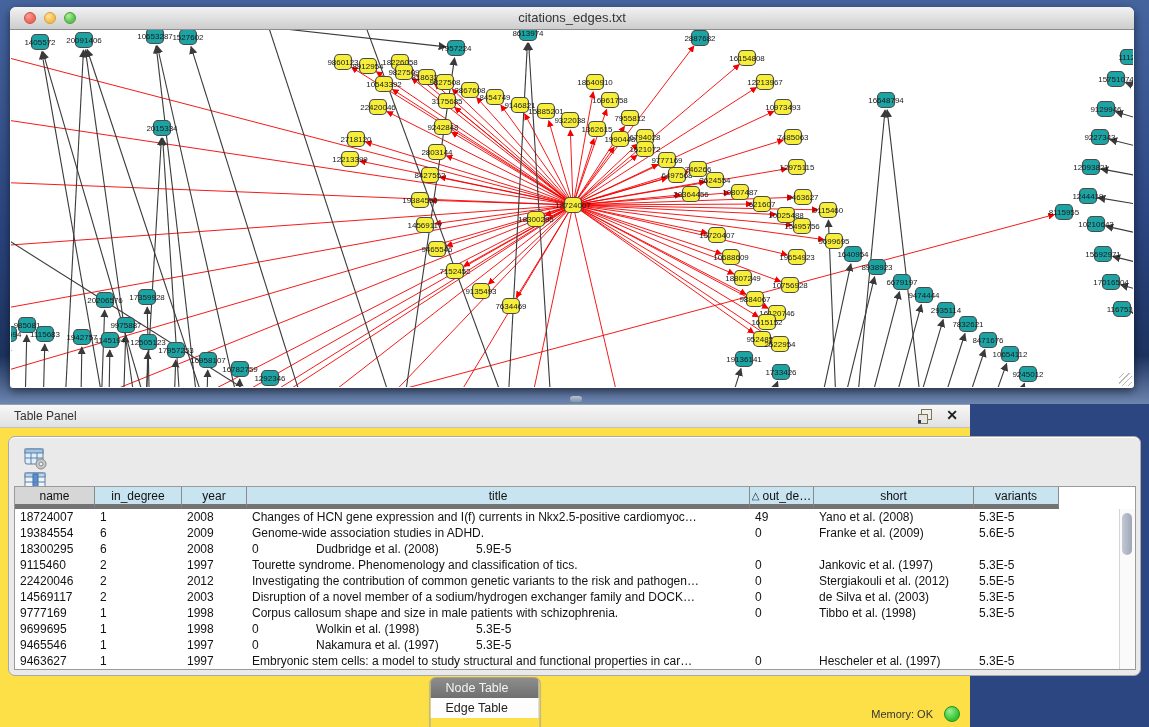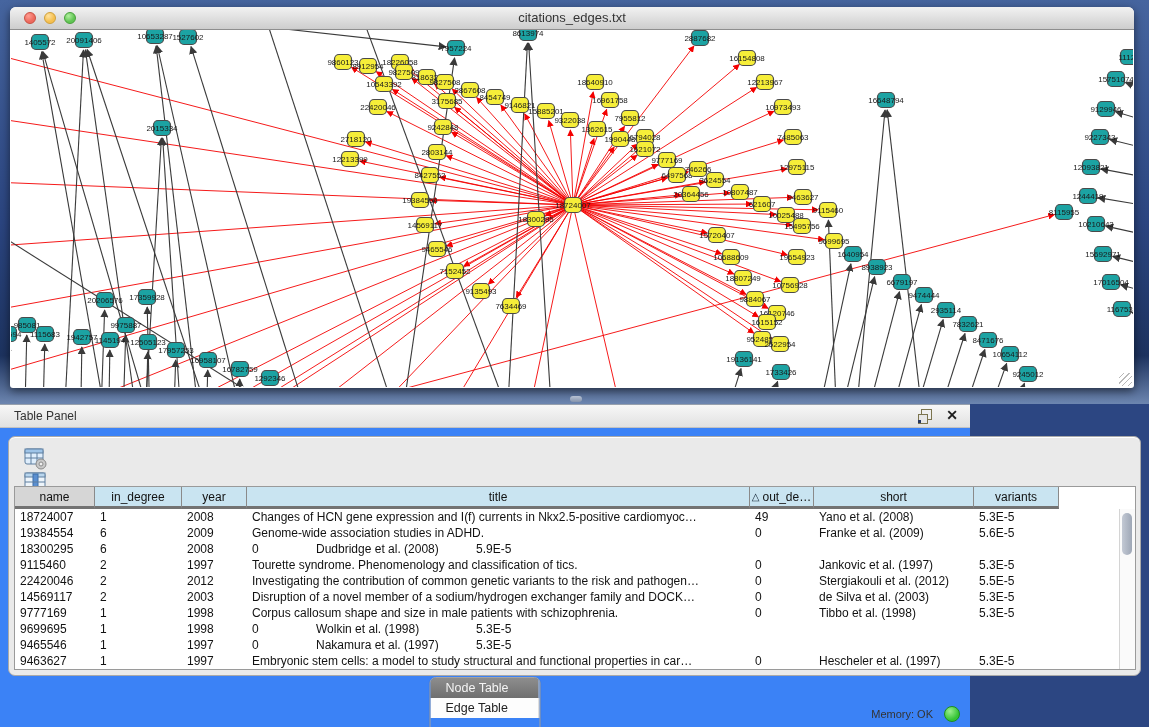--- a/index.html
+++ b/index.html
@@ -23,21 +23,21 @@
   .light.g{left:54px;background:radial-gradient(circle at 35% 30%,#b2f0a0,#61c554 60%);border:1px solid #47a03a;}
   .canvas{position:relative;width:1122px;height:357px;margin-left:1px;background:#fff;overflow:hidden;}
   .canvas svg{position:absolute;left:0;top:0;}
   .grip{position:absolute;right:1px;bottom:1px;width:13px;height:13px;
         background:repeating-linear-gradient(135deg,transparent 0 3px,#b9b9b9 3px 4px);}
   .split-dot{position:absolute;left:570px;top:396px;width:12px;height:6px;border-radius:3px;
              background:linear-gradient(#cfd6e2,#8d99ad);opacity:.8;}
 
   
   .table-panel{position:absolute;left:0;top:404px;width:970px;height:323px;
-               background:#3b82f6;border-top:1px solid #97a0ad;box-sizing:border-box;}
+               background:#fde047;border-top:1px solid #97a0ad;box-sizing:border-box;}
   .panel-header{height:22px;background:linear-gradient(#f7f7f7,#e1e1e1);
                 border-bottom:1px solid #c2c2c2;position:relative;}
   .panel-title{position:absolute;left:14px;top:4px;font-size:12px;color:#333;}
   .float-ico{position:absolute;right:38px;top:4px;width:14px;height:14px;}
   .float-ico .sq1{position:absolute;left:3px;top:0;width:9px;height:9px;border:1.5px solid #7b744e;background:#efefef;}
   .float-ico .sq2{position:absolute;left:0;top:5px;width:8px;height:8px;border:1.5px solid #7b744e;background:#e6e6e6;}
   .float-ico .d1,.float-ico .d2{position:absolute;width:3px;height:3px;background:#26355e;}
   .float-ico .d1{right:0;top:0;} .float-ico .d2{left:0;bottom:0;}
   .close-ico{position:absolute;right:12px;top:2px;font-size:14px;font-weight:bold;color:#1c1c1c;cursor:default;}
 
@@ -55,21 +55,21 @@
   .stepper{position:absolute;right:8px;top:4px;}
   .stepper .up{width:0;height:0;border-left:4px solid transparent;border-right:4px solid transparent;
                border-bottom:5px solid #555;margin-bottom:3px;}
   .stepper .dn{width:0;height:0;border-left:4px solid transparent;border-right:4px solid transparent;
                border-top:5px solid #555;}
 
   .table-wrap{position:absolute;left:5px;top:49px;width:1120px;height:182px;
               border:1px solid #9a9a9a;background:#fff;overflow:hidden;}
   .thead{display:flex;height:22px;}
   .th{box-sizing:border-box;background:#c9e4f1;border-right:1px solid #8a8a8a;
-      border-bottom:3px solid #737373;font-size:12px;color:#111;
+      border-bottom:5px solid #737373;font-size:12px;color:#111;
       display:flex;align-items:center;justify-content:center;white-space:nowrap;overflow:hidden;}
   .th.first{background:#d6d6d6;}
   .sortg{font-size:10px;margin-right:3px;color:#123;}
   .trow{display:flex;height:16px;align-items:center;}
   .td{box-sizing:border-box;font-size:12px;color:#121212;padding-left:5px;
       white-space:nowrap;overflow:hidden;}
   .vscroll{position:absolute;right:0;top:22px;bottom:0;width:15px;background:#fafafa;
            border-left:1px solid #d4d4d4;}
   .vthumb{position:absolute;left:2px;top:4px;width:10px;height:42px;border-radius:6px;
           background:linear-gradient(90deg,#c3c9d4,#9ea7b6);}

